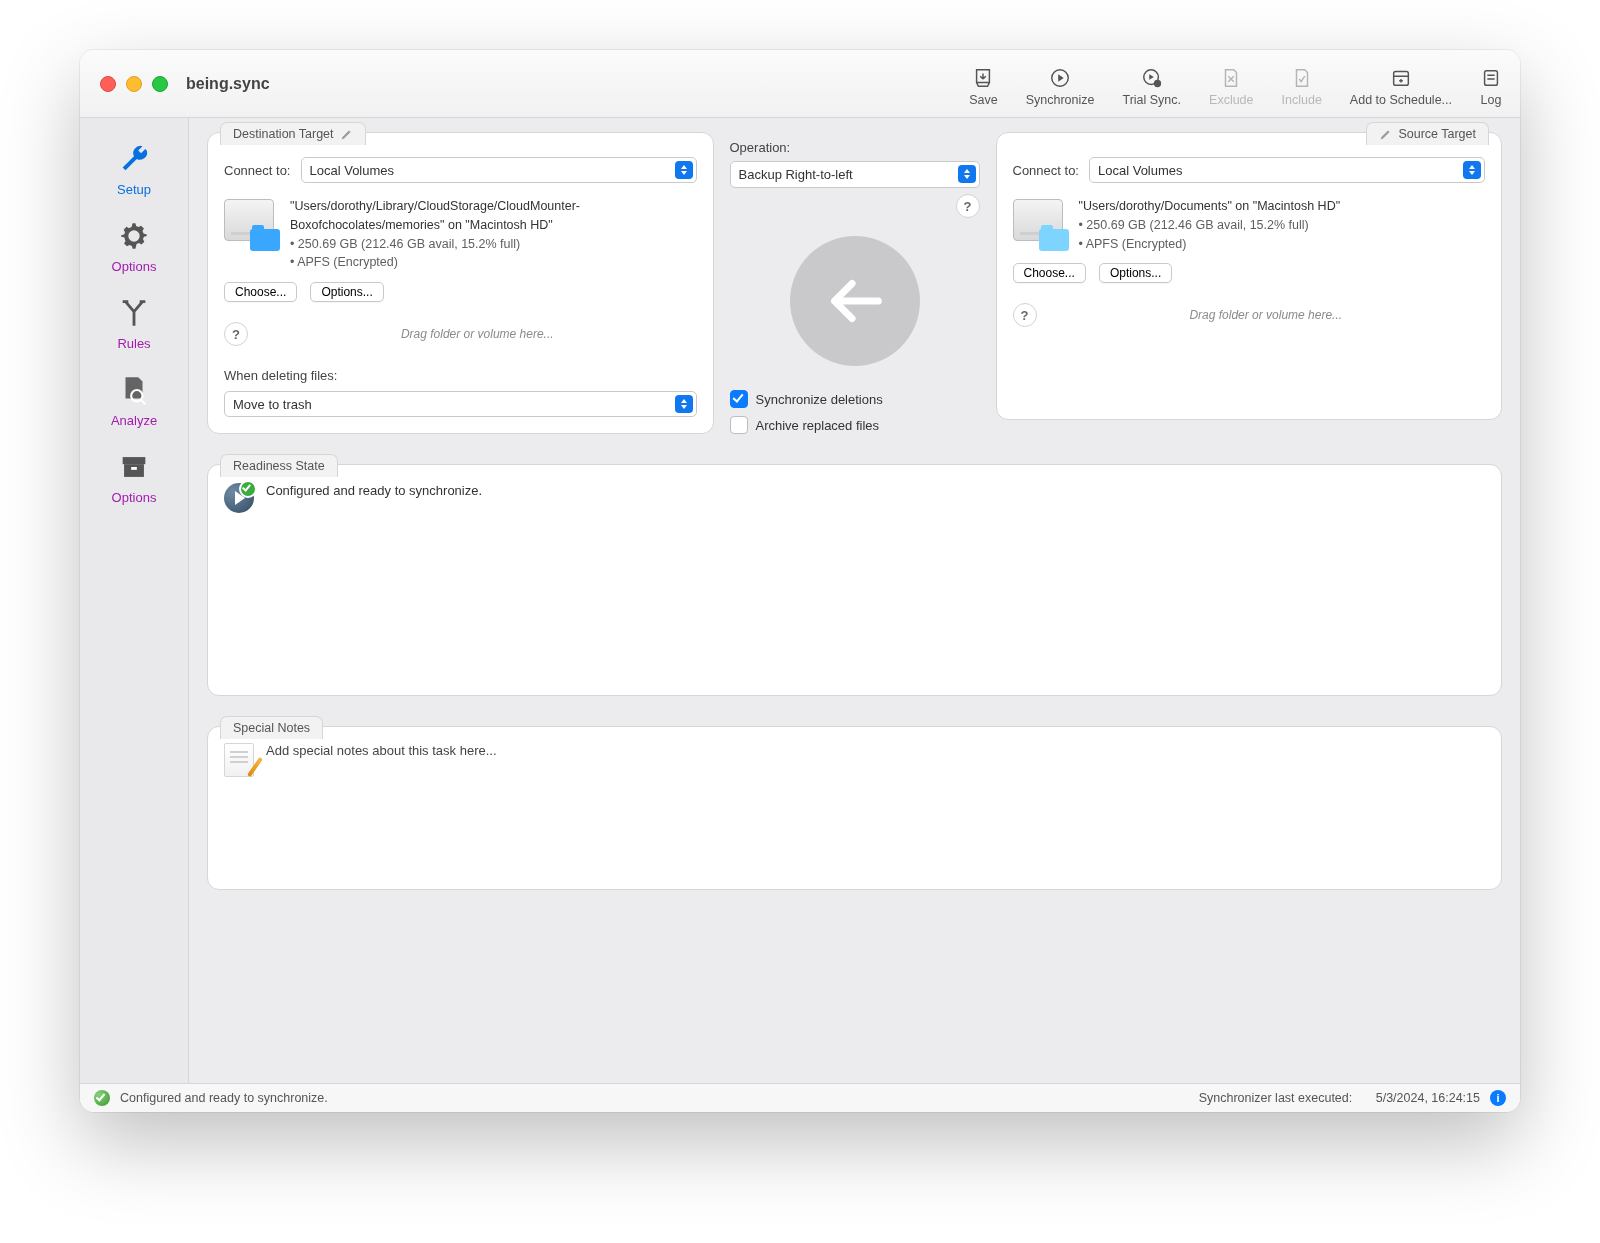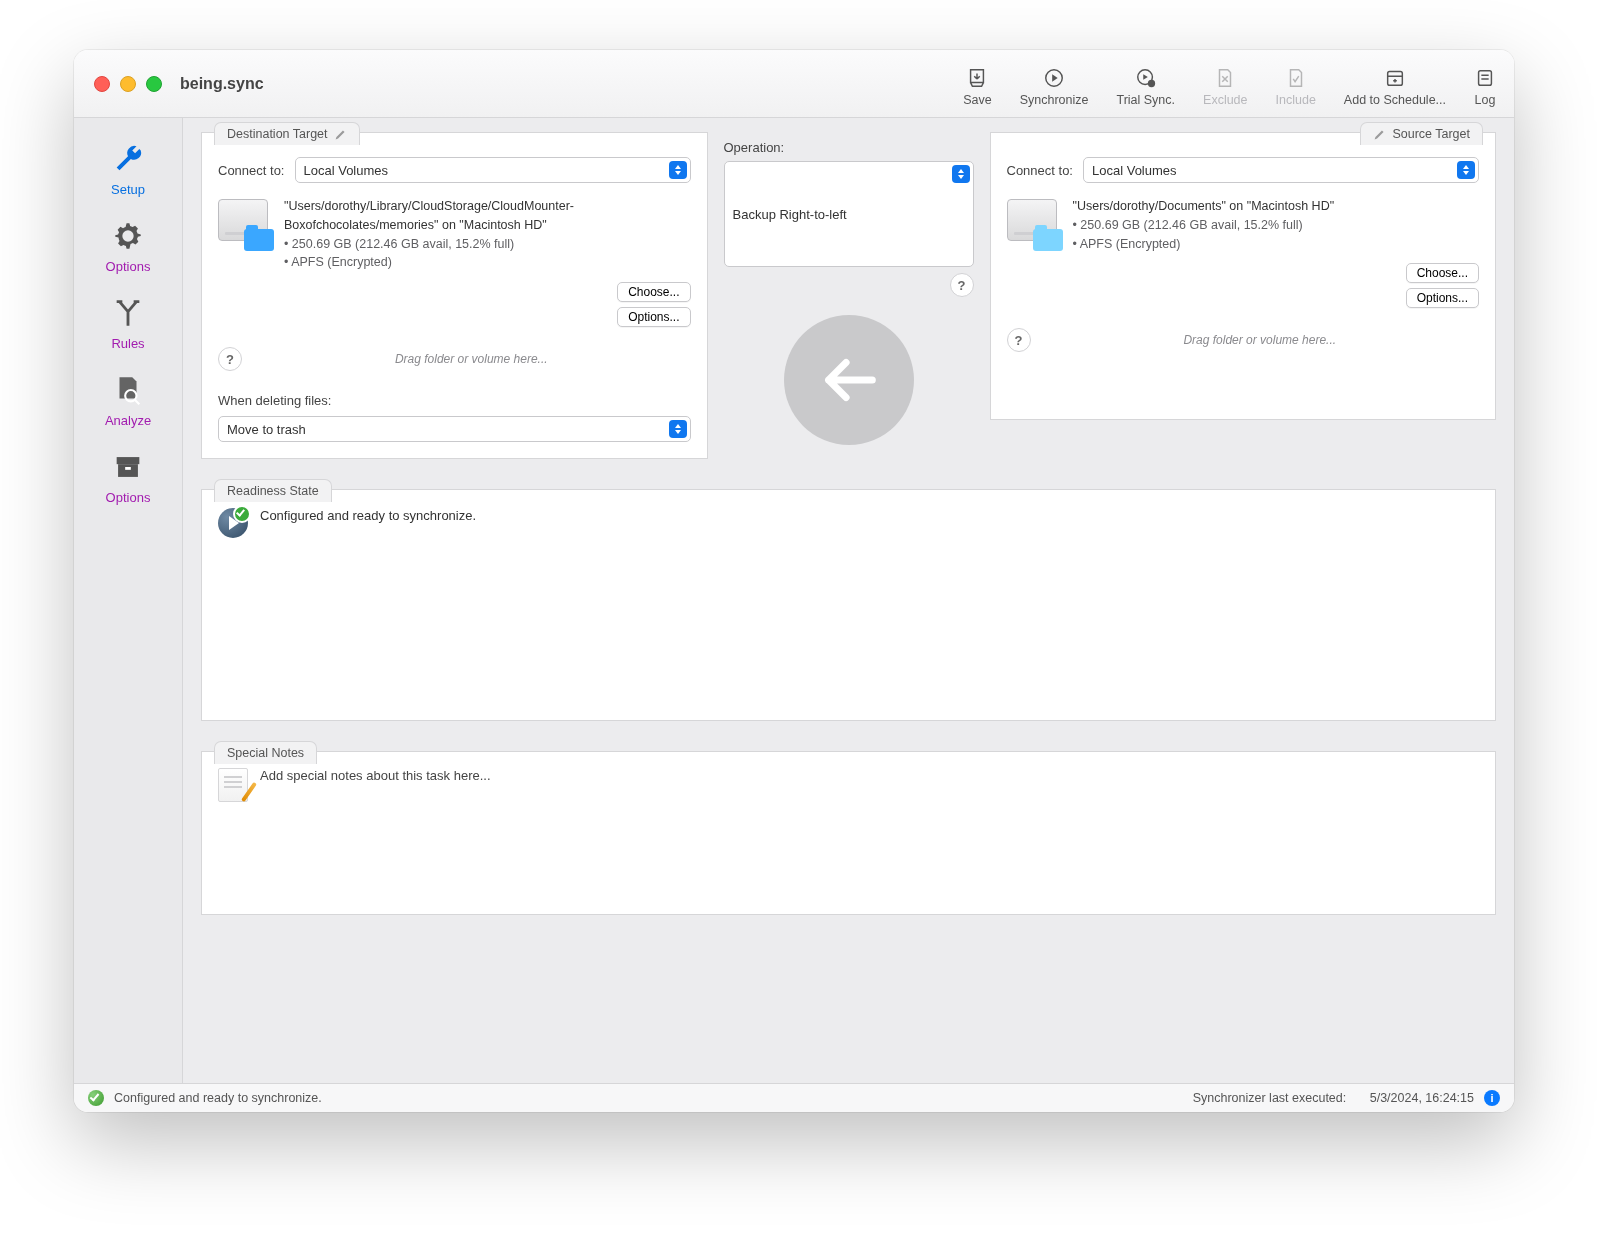--- a/index.html
+++ b/index.html
@@ -12,21 +12,21 @@
     --text-dim: #5f5f62;
     --accent-blue: #0870e0;
     --select-blue: #1077ef;
     --tab-bg: #f2f2f3;
     --disabled: #b8b8bc;
     --shadow: rgba(0,0,0,0.25);
   }
   html,body { margin:0; padding:0; background:#ffffff; font-family: -apple-system, "Helvetica Neue", Arial, sans-serif; color:var(--text); }
   .stage { width:1600px; height:1243px; position:relative; }
   .window {
-    position:absolute; left:74px; top:50px; width:1440px; height:1062px;
+    position:absolute; left:80px; top:50px; width:1440px; height:1062px;
     background:var(--panel-bg);
     border-radius:14px;
     box-shadow: 0 30px 80px var(--shadow), 0 0 0 1px rgba(0,0,0,0.06);
     overflow:hidden;
     display:flex; flex-direction:column;
   }
   
   .titlebar {
     height:67px; background:linear-gradient(#fbfbfc,#f1f1f2);
     border-bottom:1px solid var(--border);
@@ -57,21 +57,21 @@
   .side-item.active { color:var(--accent-blue); }
   .side-item svg { width:34px; height:34px; }
   .main { flex:1; background:#ececee; padding:14px 18px 10px; overflow:auto; display:flex; flex-direction:column; gap:12px; position:relative;}
   
   .row-targets { display:flex; gap:16px; align-items:stretch;}
   .target-panel { flex:1; }
   .center-col { width:250px; display:flex; flex-direction:column; align-items:stretch; padding-top:8px;}
   .panel {
     background:var(--panel-bg);
     border:1px solid var(--border);
-    border-radius:0;
+    border-radius:12px;
     position:relative;
   }
   .panel-tab {
     position:absolute; top:-11px; height:22px;
     background:var(--tab-bg);
     border:1px solid var(--border);
     border-bottom:none;
     border-radius:7px 7px 0 0;
     font-size:12.5px; color:#555;
     display:flex; align-items:center; gap:6px;
@@ -101,21 +101,21 @@
   .vol-icon { width:52px; height:52px; position:relative; flex-shrink:0;}
   .vol-icon .hdd { width:48px; height:40px; background:linear-gradient(#f4f4f5,#d9d9da); border:1px solid #bcbcc0; border-radius:4px; position:absolute; top:2px; left:0;}
   .vol-icon .hdd::after{content:"";position:absolute;left:6px;right:6px;bottom:5px;height:3px;background:#cfcfd2;border-radius:1px;}
   .vol-icon .folder { position:absolute; bottom:-2px; right:-4px; width:30px; height:22px; border-radius:3px;}
   .vol-icon .folder::before{content:"";position:absolute;top:-4px;left:2px;width:12px;height:6px;border-radius:2px 2px 0 0;}
   .folder.blue { background:#3aa7ff;} .folder.blue::before{background:#3aa7ff;}
   .folder.cyan { background:#7dd5ff;} .folder.cyan::before{background:#7dd5ff;}
   .vol-info { font-size:12.5px; line-height:1.5; }
   .vol-info .path { color:#333; }
   .vol-info .meta { color:var(--text-dim); }
-  .small-buttons { display:flex; flex-direction:column; gap:5px; margin-top:10px; align-items:flex-end;}
+  .small-buttons { display:flex; flex-direction:row; gap:13px; margin-top:10px; align-items:center;}
   .mac-btn {
     background:#fff; border:1px solid #c9c9cc; border-radius:5px;
     font-size:12px; padding:2px 10px; box-shadow:0 1px 0 rgba(0,0,0,0.04);
   }
   .drop-hint { text-align:center; font-size:12px; font-style:italic; color:var(--text-muted); margin-top:auto; padding:34px 0 10px;}
   .help-dot {
     width:22px; height:22px; border-radius:50%; background:#fff; border:1px solid #d2d2d5;
     display:flex; align-items:center; justify-content:center; font-size:13px; color:#666; font-weight:600;
   }
   .center-col .lbl2 { font-size:13px; color:#444; margin-bottom:6px;}
@@ -317,20 +317,30 @@
             <div class="chev"></div>
           </div>
           <div class="help-row">
                 <div class="help-dot">?</div>
               </div>
           <div class="big-arrow">
             <svg viewBox="0 0 24 24">
                   <path fill="none" stroke="#fff" stroke-width="2.4" stroke-linecap="round" stroke-linejoin="round" d="M20 12H5m0 0l6-6M5 12l6 6"></path>
                 </svg>
           </div>
+          <div class="checks">
+            <label class="chk">
+              <span class="chkbox checked"></span>
+              <span>Synchronize deletions</span>
+            </label>
+            <label class="chk">
+              <span class="chkbox"></span>
+              <span>Archive replaced files</span>
+            </label>
+          </div>
         </div>
 
         <div class="target-panel">
           <div class="panel" style="padding-top:6px;">
             <div class="panel-tab right">
               <svg viewBox="0 0 16 16">
                     <path fill="#777" d="M2 14l1-3 8-8 2 2-8 8zM12 2l2 2"></path>
                   </svg>
               <span>Source Target</span>
             </div>

